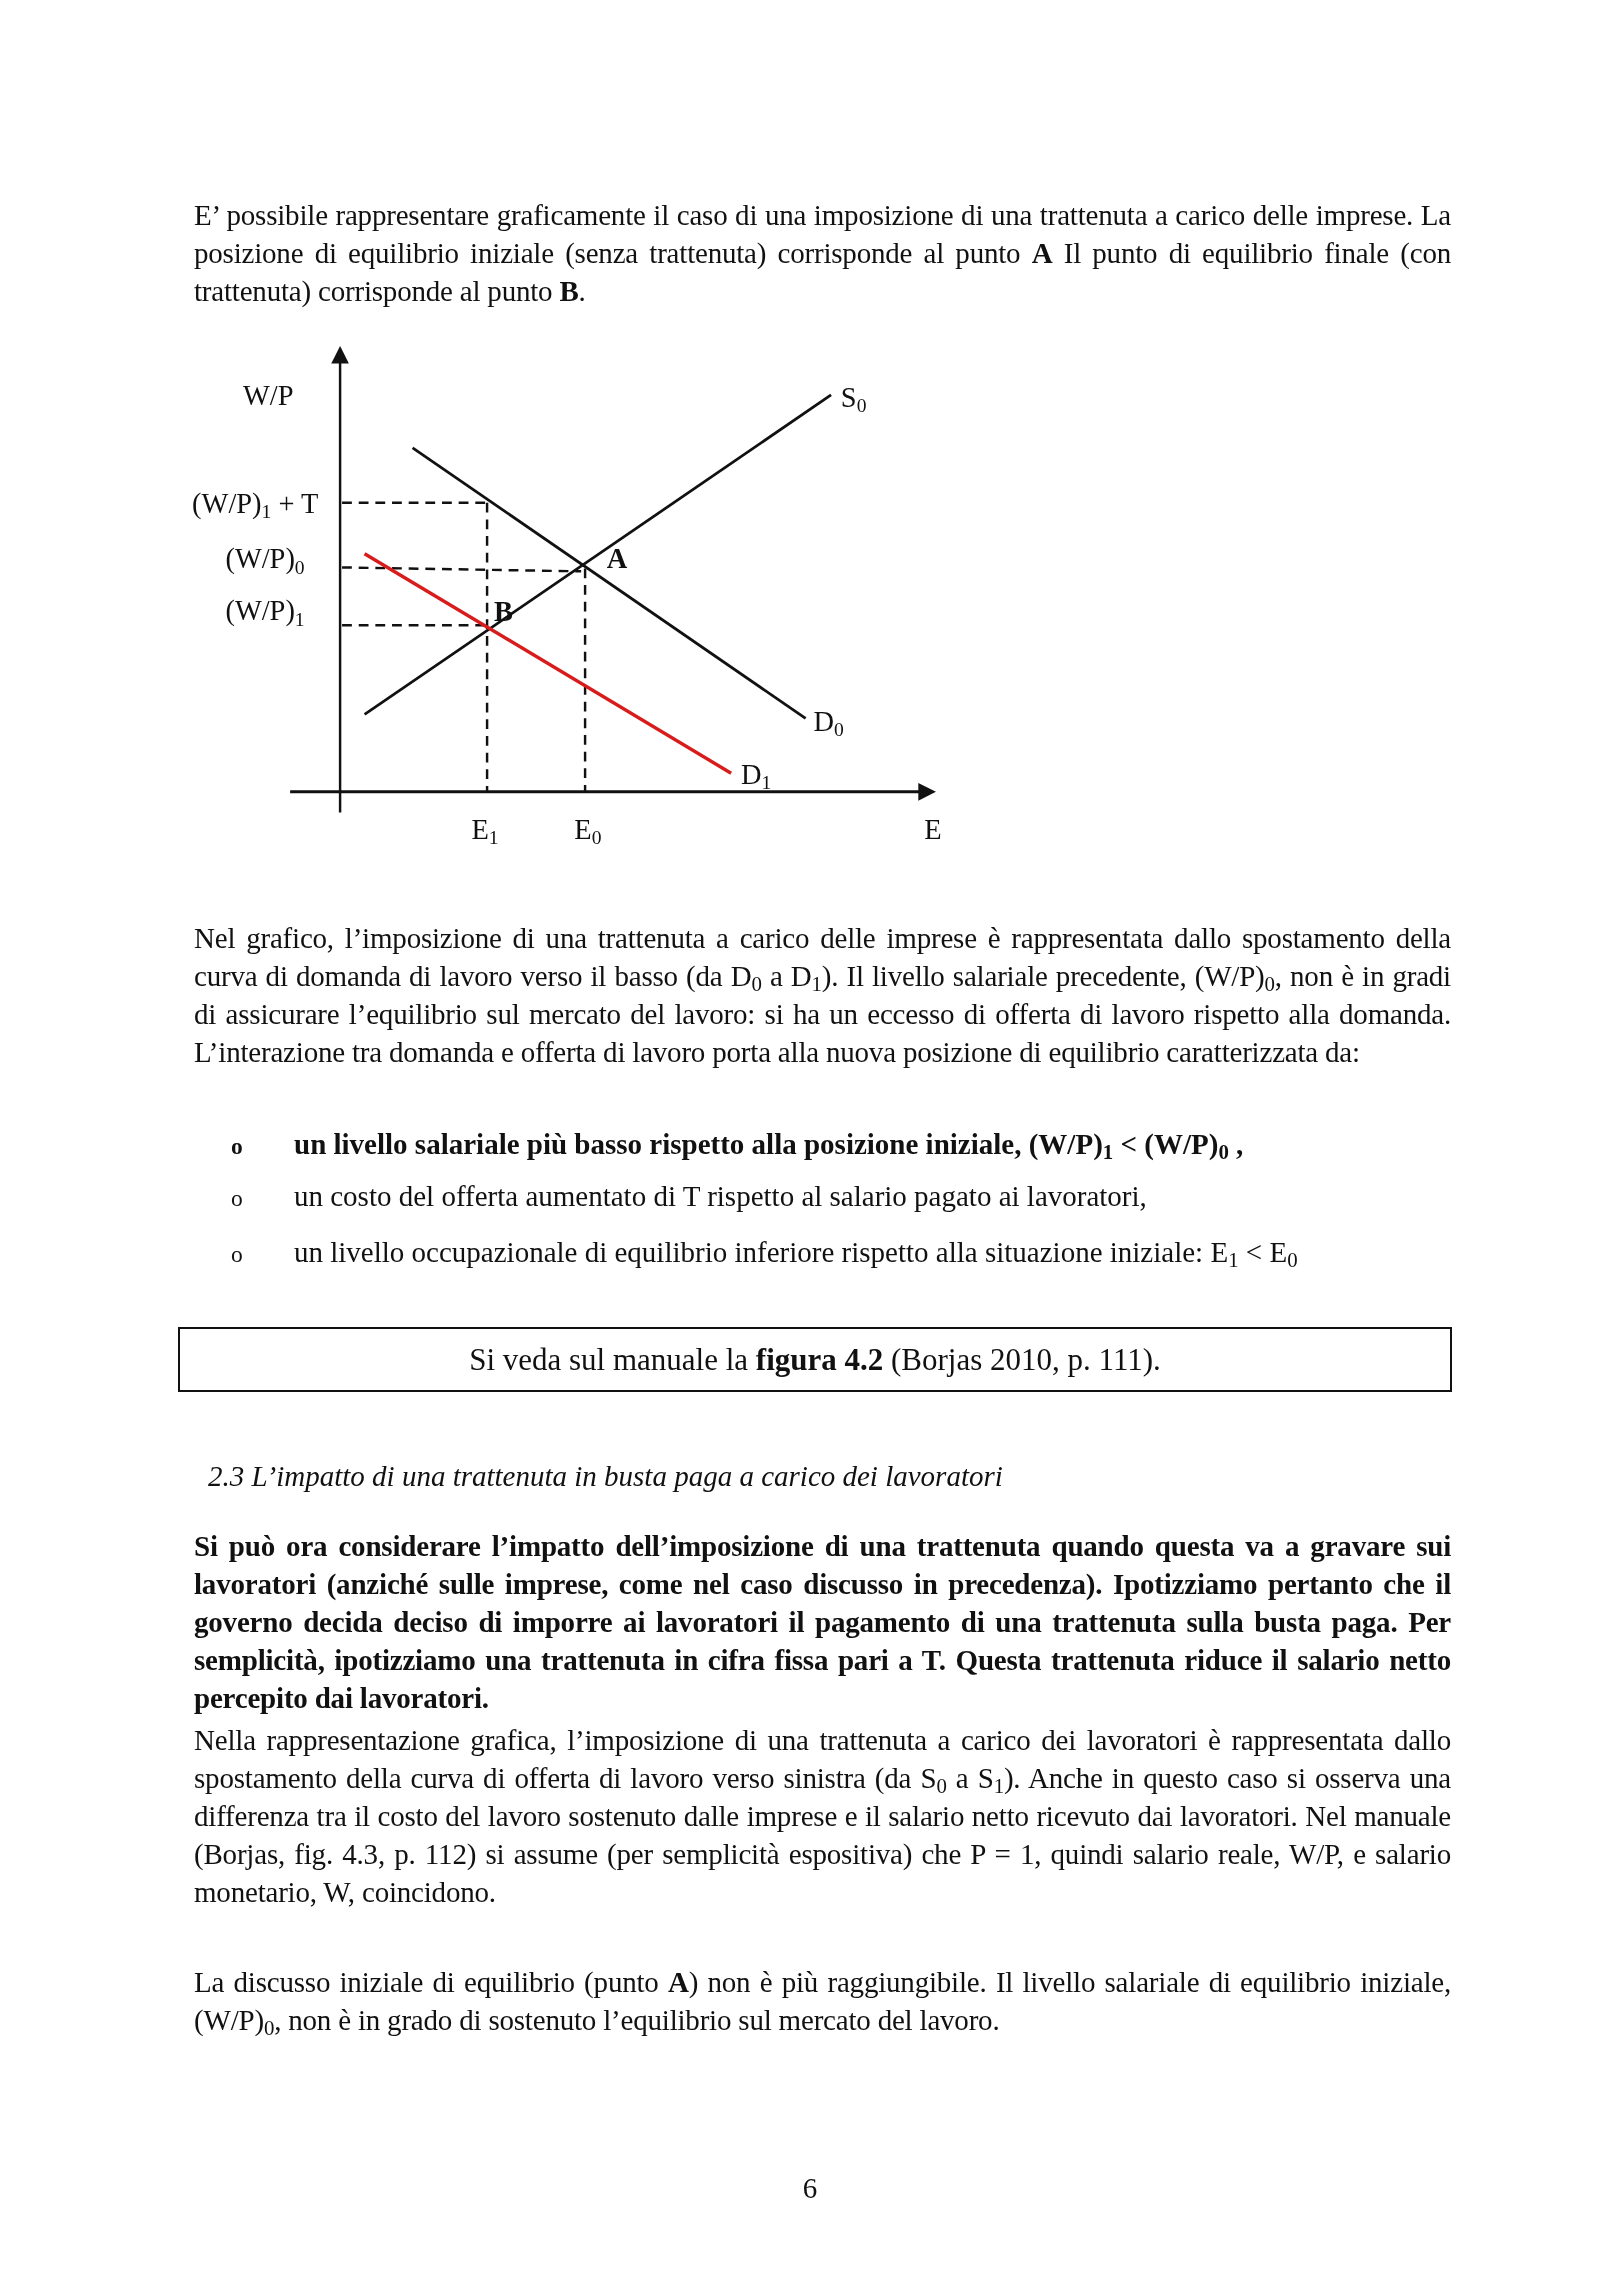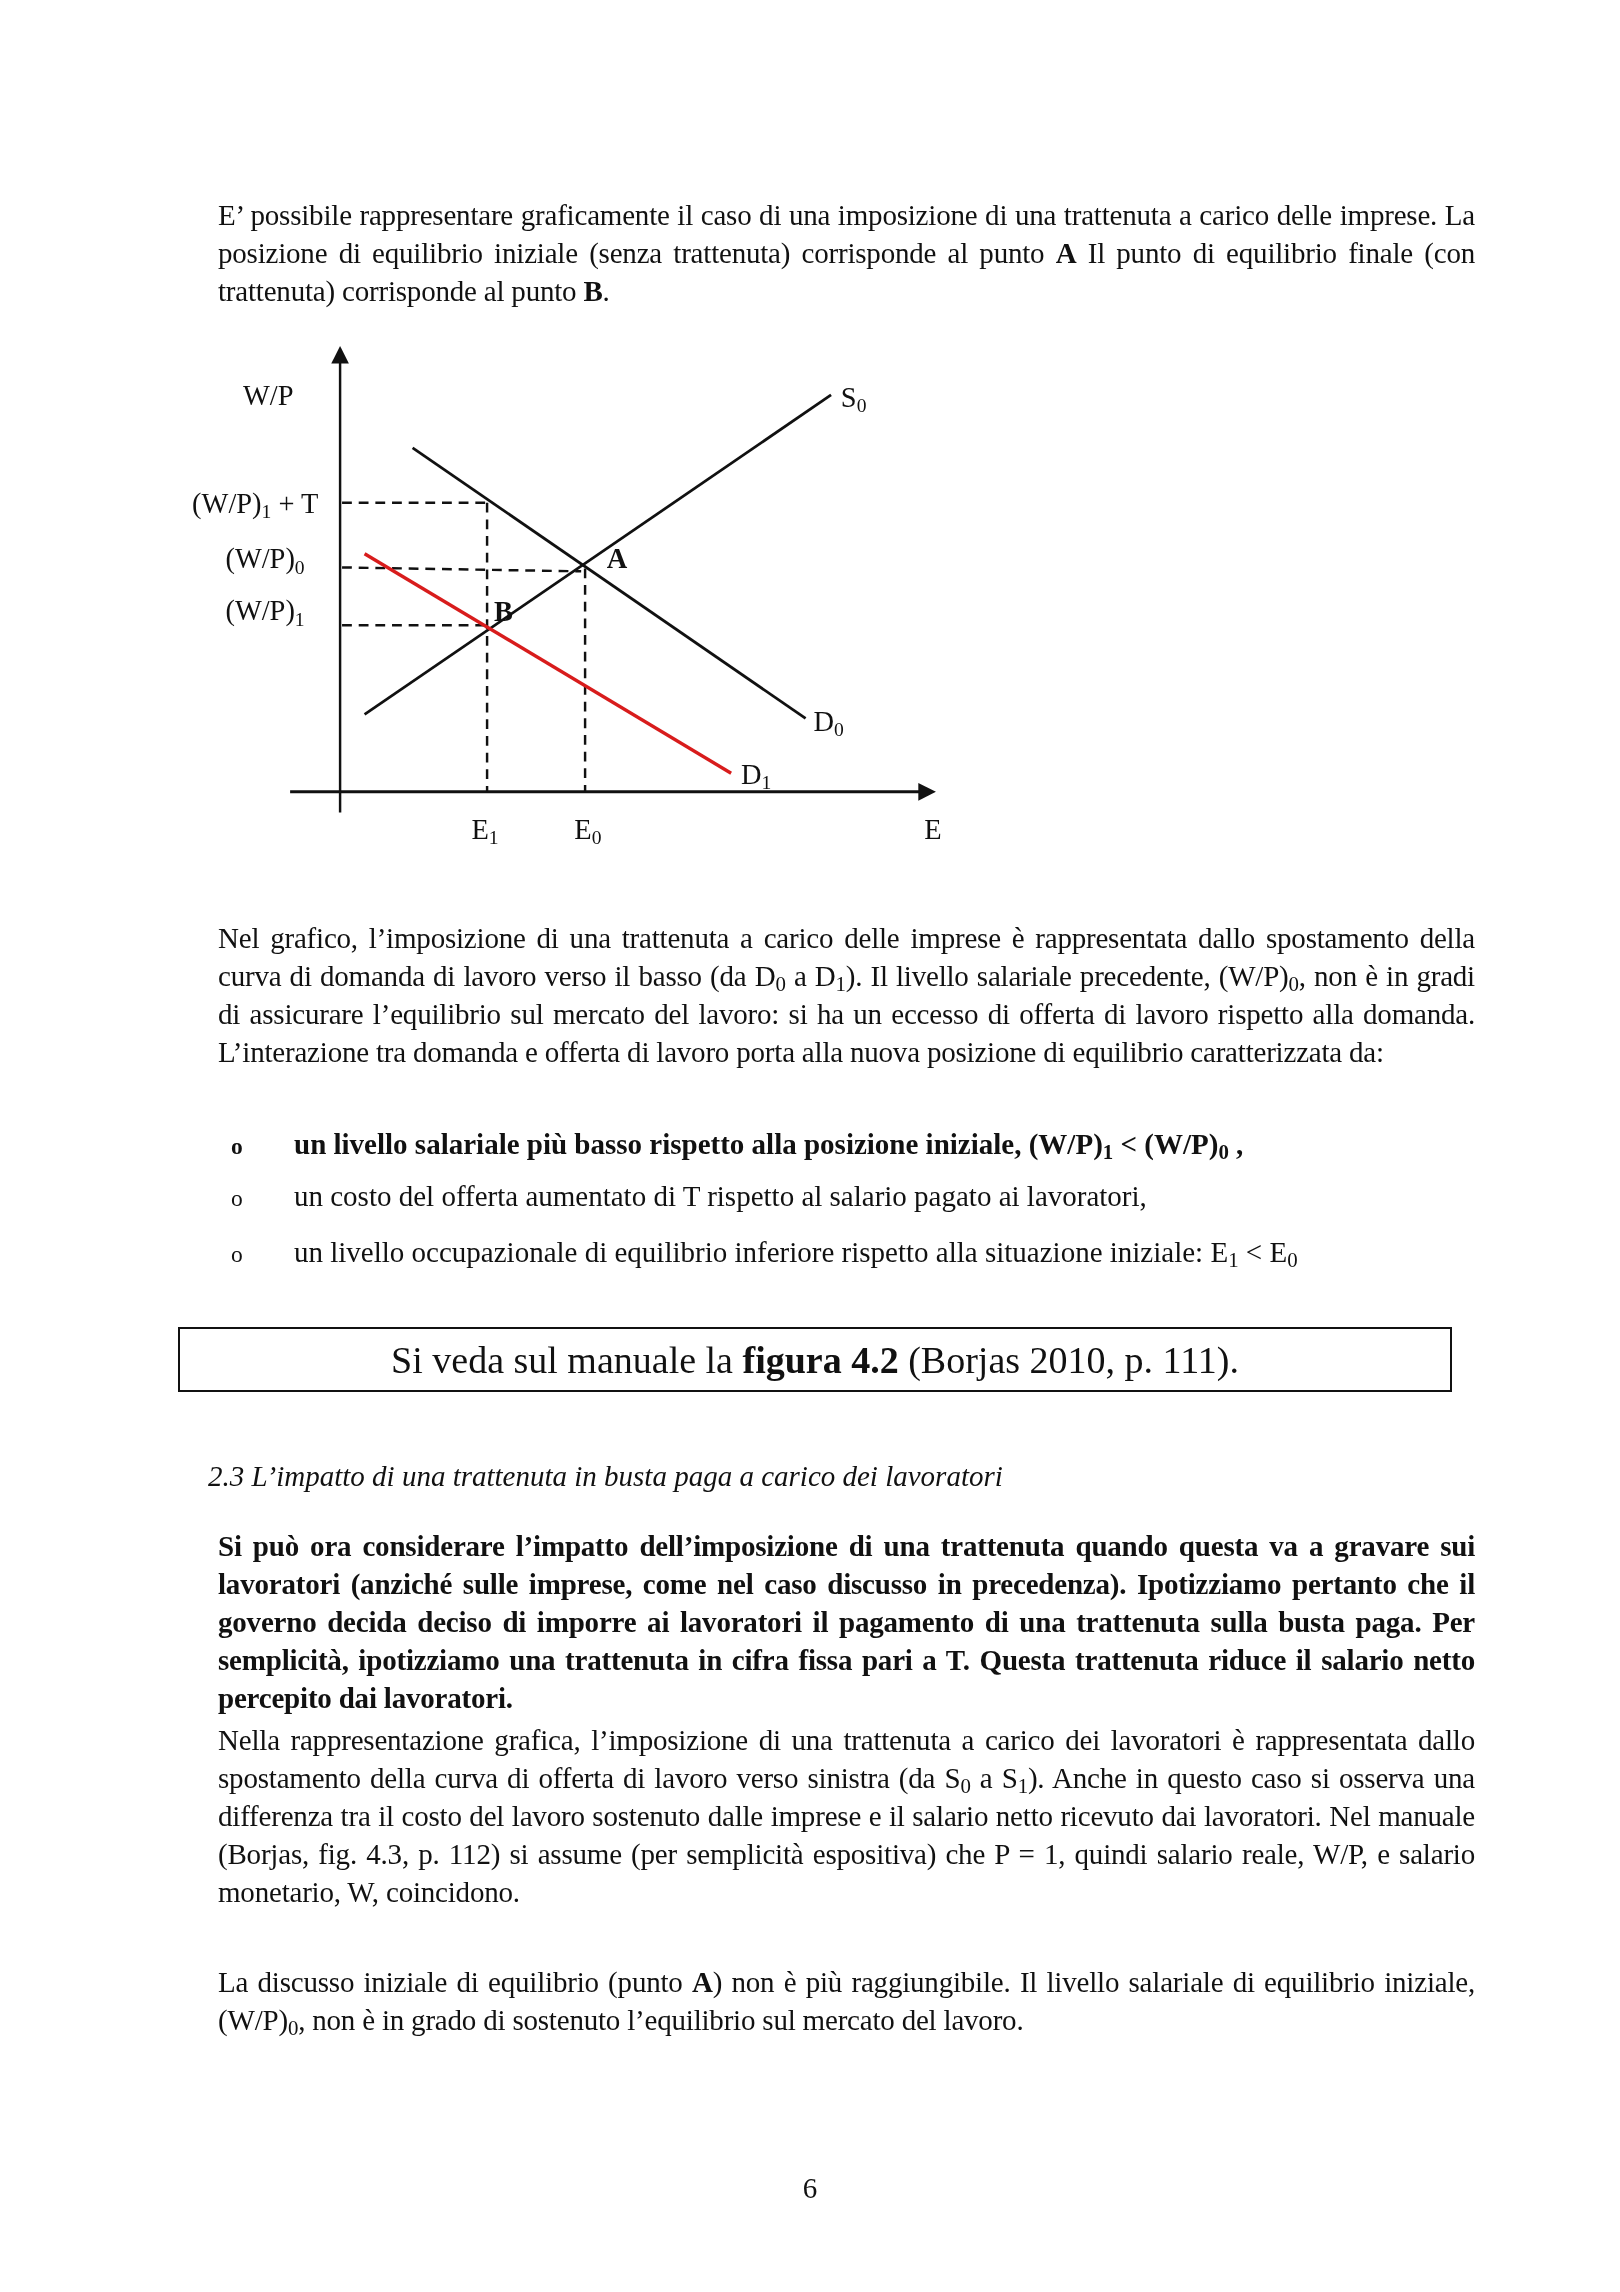--- a/index.html
+++ b/index.html
@@ -1,28 +1,28 @@
 <!DOCTYPE html>
 <html><head>
 <meta charset="utf-8">
 <style>
   html, body { margin: 0; padding: 0; background: #ffffff; }
   body { width: 1620px; height: 2293px; position: relative; overflow: hidden;
          font-family: "Liberation Serif", "DejaVu Serif", serif; color: #111; }
   .para { position: absolute; left: 194px; width: 1257px; font-size: 29px;
-          line-height: 38px; text-align: justify; letter-spacing: -0.2px; margin-left: 24px; }
+          line-height: 38px; text-align: justify; letter-spacing: -0.2px; }
   .para p { margin: 0; }
   sub { font-size: 0.72em; vertical-align: -0.25em; line-height: 0; }
   b { font-weight: bold; }
   .bullets { position: absolute; left: 231px; width: 1225px; font-size: 29px; margin: 0; padding: 0; list-style: none; }
   .bullets li { position: absolute; left: 0; white-space: nowrap; }
   .bullets .mark { display: inline-block; width: 63px; font-size: 23.5px; }
   .refbox { position: absolute; left: 178px; top: 1327px; width: 1270px; height: 61px;
             border: 2px solid #111; border-bottom-width: 2.9px; border-right-width: 2.9px;
-            display: flex; align-items: center; justify-content: center; font-size: 38px; }
+            display: flex; align-items: center; justify-content: center; font-size: 31px; }
   .heading { position: absolute; left: 208px; top: 1460px; font-size: 29px; font-style: italic; }
   .pagenum { position: absolute; left: 0; width: 1620px; top: 2172px; text-align: center; font-size: 29px; }
   #chart { position: absolute; left: 0; top: 0; }
   #chart text { font-family: "Liberation Serif", "DejaVu Serif", serif; font-size: 29px; fill: #111; }
   #chart text.bold { font-weight: bold; }
   #chart tspan.sub { font-size: 20px; }
 </style>
 </head>
 <body>
 

